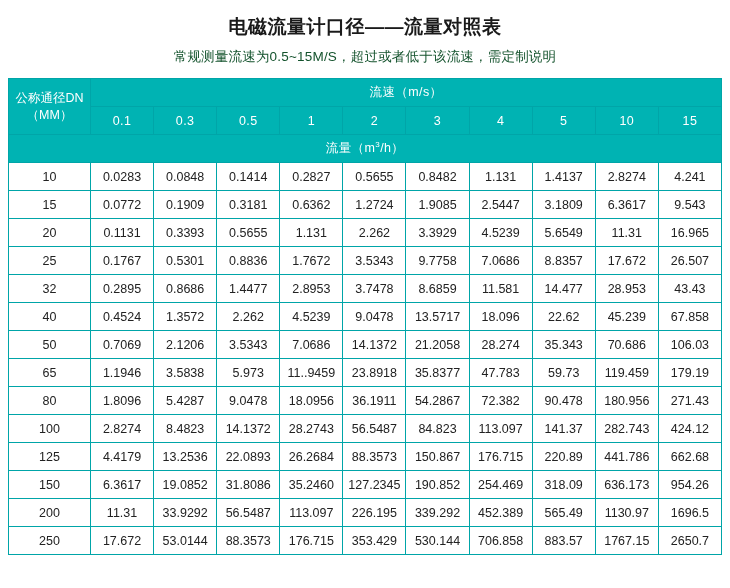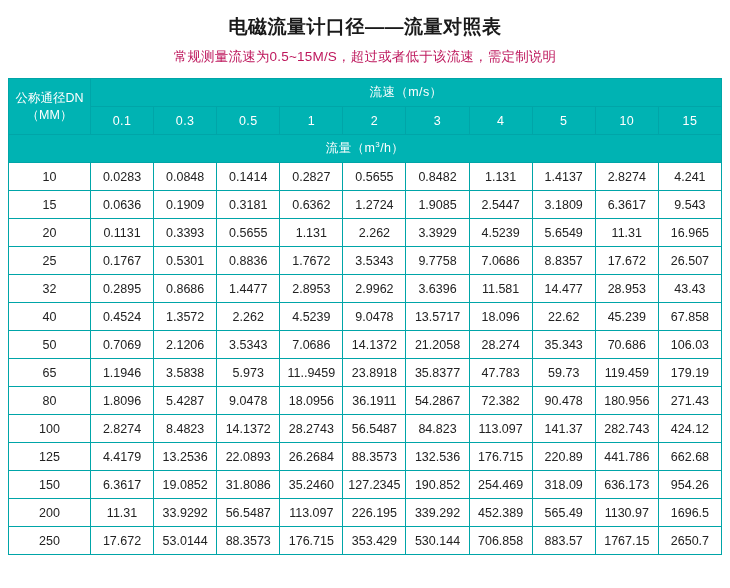--- a/index.html
+++ b/index.html
@@ -26,21 +26,21 @@
     font-size: 19px;
     font-weight: bold;
     color: #1a1a1a;
     letter-spacing: 0.5px;
     text-align: center;
     margin-top: 4px;
     margin-bottom: 8px;
   }
   .subtitle {
     font-size: 13.5px;
-    color: #be185d;
+    color: #14532d;
     text-align: center;
     margin-bottom: 12px;
     letter-spacing: 0.2px;
   }
   table.grid {
     border-collapse: collapse;
     width: 714px;
     table-layout: fixed;
     padding-left: 24px;
   }
@@ -147,21 +147,21 @@
         <td>0.2827</td>
         <td>0.5655</td>
         <td>0.8482</td>
         <td>1.131</td>
         <td>1.4137</td>
         <td>2.8274</td>
         <td>4.241</td>
       </tr>
       <tr>
         <td class="dn-cell">15</td>
-        <td>0.0636</td>
+        <td>0.0772</td>
         <td>0.1909</td>
         <td>0.3181</td>
         <td>0.6362</td>
         <td>1.2724</td>
         <td>1.9085</td>
         <td>2.5447</td>
         <td>3.1809</td>
         <td>6.3617</td>
         <td>9.543</td>
       </tr>
@@ -190,22 +190,22 @@
         <td>8.8357</td>
         <td>17.672</td>
         <td>26.507</td>
       </tr>
       <tr>
         <td class="dn-cell">32</td>
         <td>0.2895</td>
         <td>0.8686</td>
         <td>1.4477</td>
         <td>2.8953</td>
-        <td>2.9962</td>
-        <td>3.6396</td>
+        <td>3.7478</td>
+        <td>8.6859</td>
         <td>11.581</td>
         <td>14.477</td>
         <td>28.953</td>
         <td>43.43</td>
       </tr>
       <tr>
         <td class="dn-cell">40</td>
         <td>0.4524</td>
         <td>1.3572</td>
         <td>2.262</td>
@@ -269,21 +269,21 @@
         <td>282.743</td>
         <td>424.12</td>
       </tr>
       <tr>
         <td class="dn-cell">125</td>
         <td>4.4179</td>
         <td>13.2536</td>
         <td>22.0893</td>
         <td>26.2684</td>
         <td>88.3573</td>
-        <td>132.536</td>
+        <td>150.867</td>
         <td>176.715</td>
         <td>220.89</td>
         <td>441.786</td>
         <td>662.68</td>
       </tr>
       <tr>
         <td class="dn-cell">150</td>
         <td>6.3617</td>
         <td>19.0852</td>
         <td>31.8086</td>

